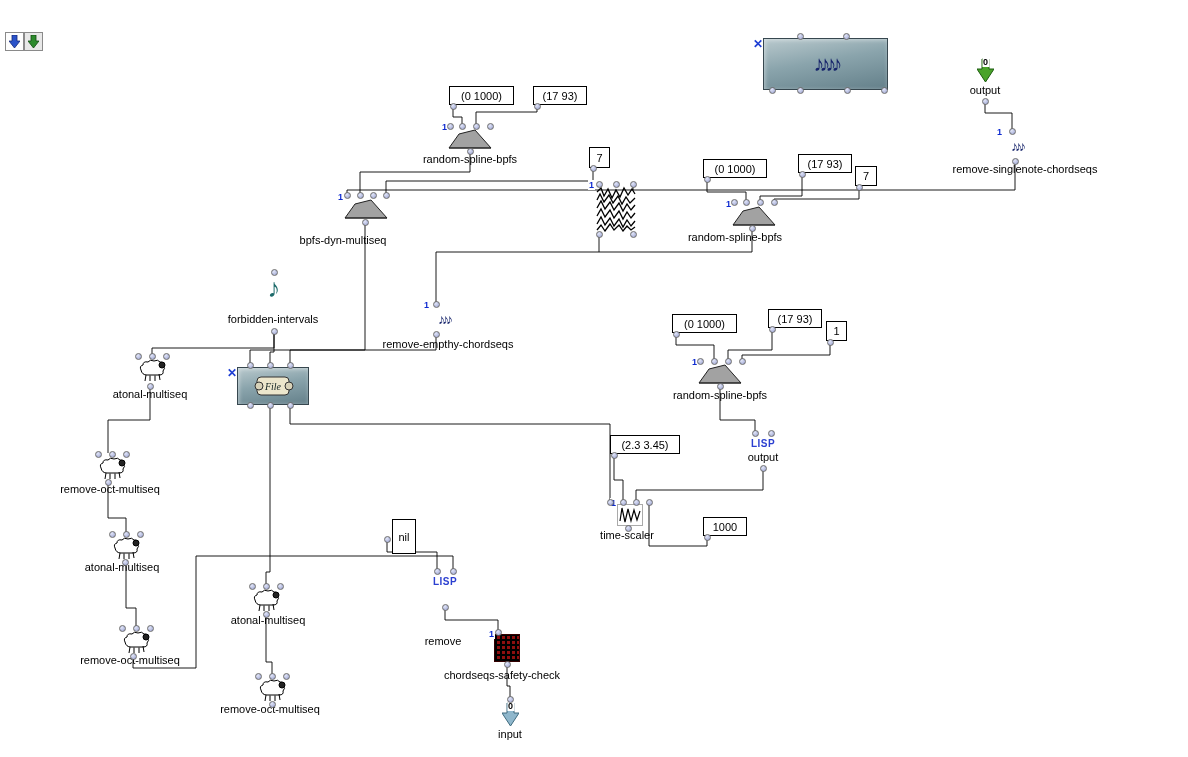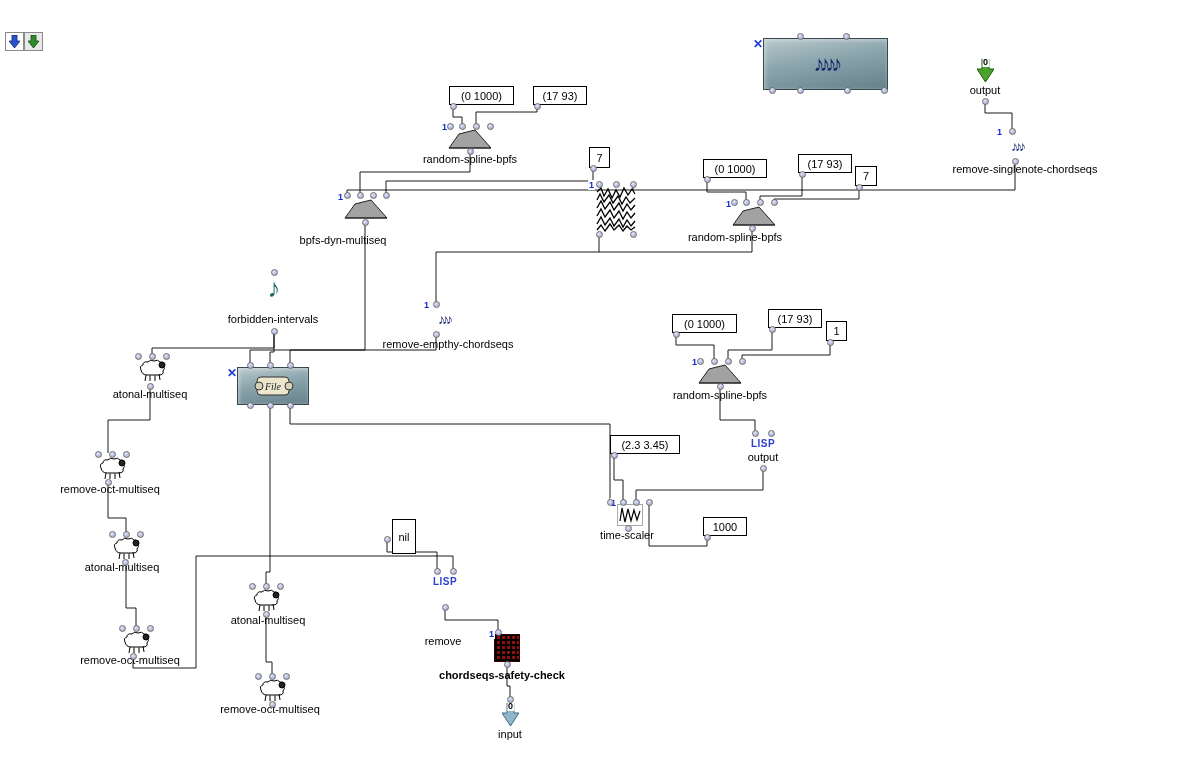--- a/index.html
+++ b/index.html
@@ -341,21 +341,21 @@
         </svg>
       </div>
       <div class="node-label" style="left: 130px; top: 660px;">remove-oct-multiseq</div>
       <div class="dot" style="left: 118.5px; top: 624.5px;"></div>
       <div class="dot" style="left: 132.5px; top: 624.5px;"></div>
       <div class="dot" style="left: 146.5px; top: 624.5px;"></div>
       <div class="dot" style="left: 129.5px; top: 652.5px;"></div>
       <div class="icon-wrap grid-icon" style="left: 494px; top: 634px; width: 26px; height: 28px;">
         <span class="badge">1</span>
       </div>
-      <div class="node-label" style="left: 502px; top: 675px; font-weight: bold;">chordseqs-safety-check</div>
+      <div class="node-label" style="left: 502px; top: 675px;">chordseqs-safety-check</div>
       <div class="dot" style="left: 494.5px; top: 628.5px;"></div>
       <div class="dot" style="left: 503.5px; top: 660.5px;"></div>
       <div class="icon-wrap" style="left: 256px; top: 678px; width: 32px; height: 24px;">
         <svg width="32" height="24" viewBox="0 0 32 24">
           <g stroke="#000" stroke-width="1" fill="#fff">
             <path d="M5,12 q-2,-4 2,-5 q0,-4 5,-3 q2,-3 6,-1 q4,-2 6,1 q4,0 3,4 q3,2 0,5 q1,4 -4,4 l-12,0 q-5,0 -6,-5 z"></path>
             <circle cx="26" cy="7" r="3" fill="#222"></circle>
             <line x1="10" y1="17" x2="9" y2="23"></line>
             <line x1="14" y1="17.5" x2="14" y2="23"></line>
             <line x1="19" y1="17.5" x2="19" y2="23"></line>

